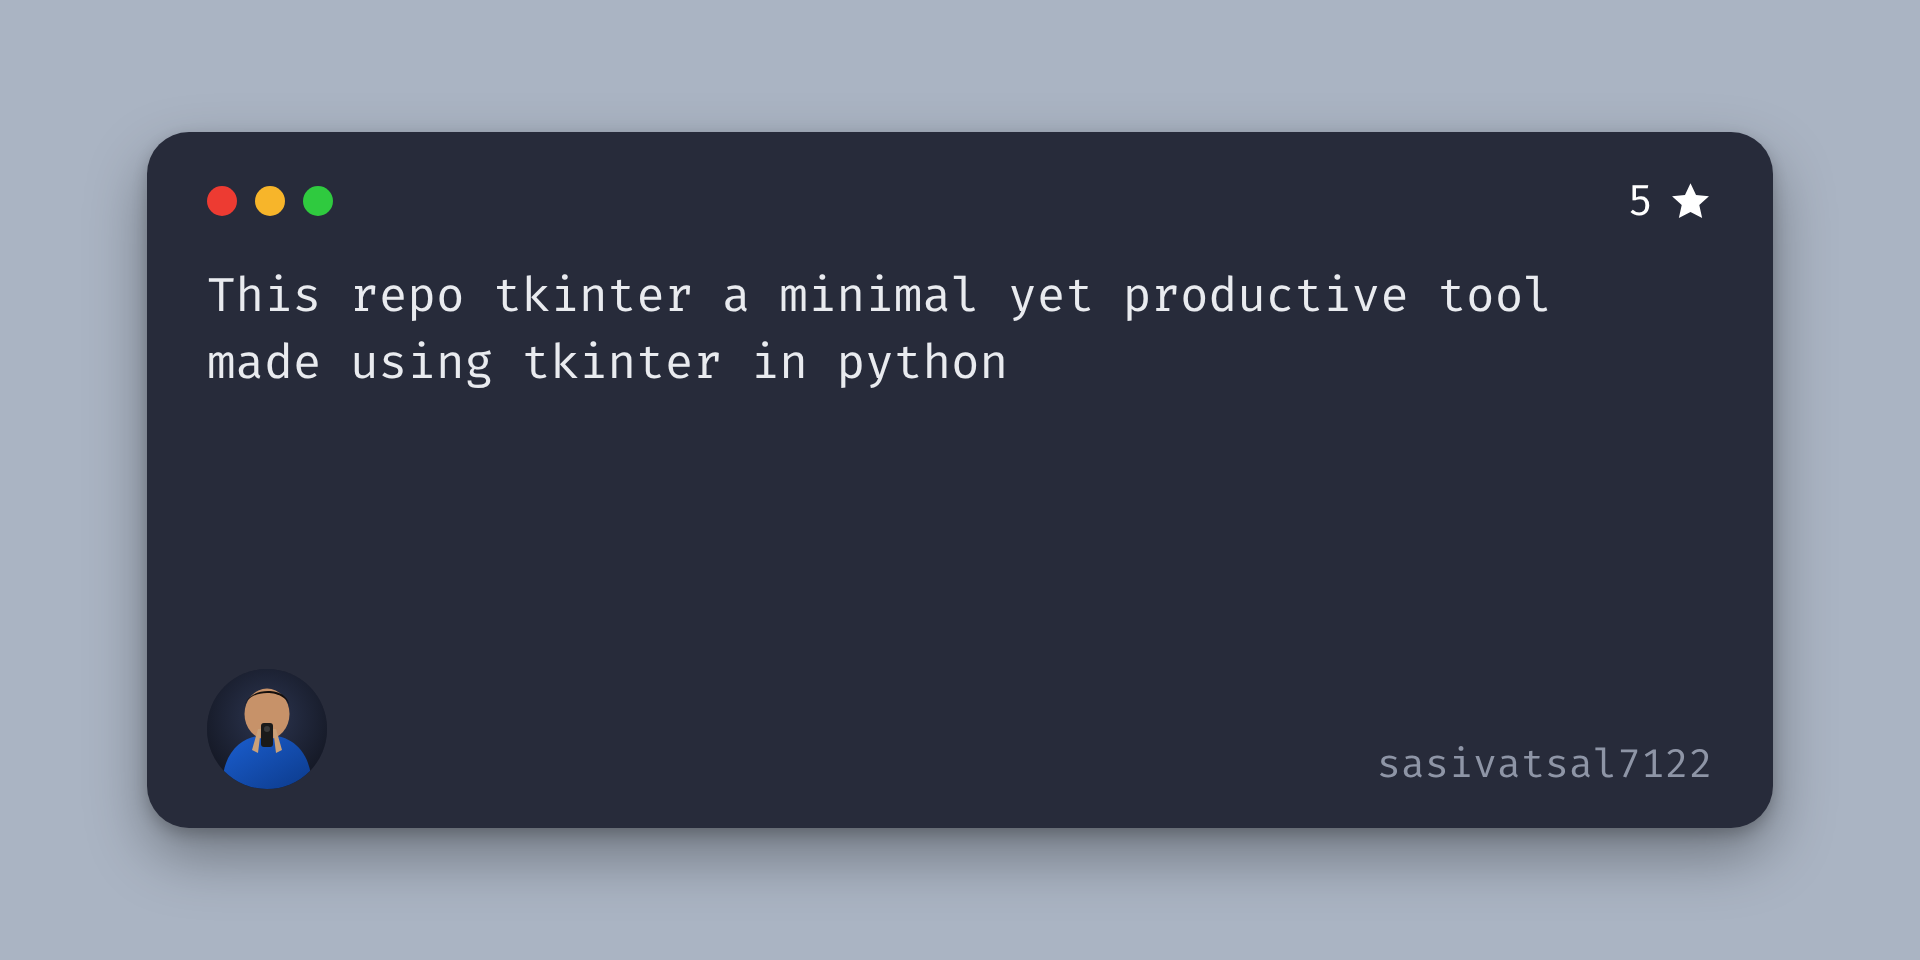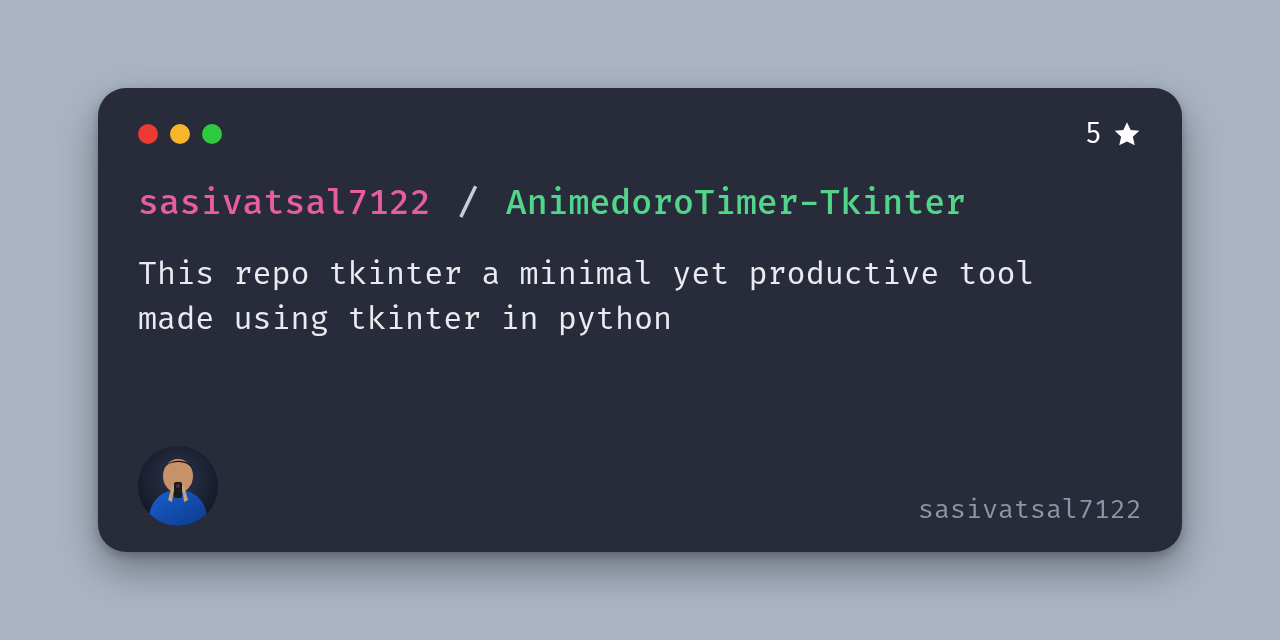--- a/index.html
+++ b/index.html
@@ -94,25 +94,20 @@
       <div class="dot green"></div>
     </div>
     <div class="stars">
       <span>5</span>
       <svg class="star-icon" viewBox="0 0 24 24">
         <path d="M12 2.5l2.95 6.27 6.9.67-5.17 4.73 1.53 6.83L12 17.9 5.79 21l1.53-6.83L2.15 9.44l6.9-.67L12 2.5z"></path>
       </svg>
     </div>
   </div>
 
-  <div class="title">
-    <span class="owner">sasivatsal7122</span>
-    <span class="slash">/</span>
-    <span class="repo">AnimedoroTimer-Tkinter</span>
-  </div>
 
   <div class="desc">This repo tkinter a minimal yet productive tool made using tkinter in python</div>
 
   <div class="footer">
     <div class="avatar" title="avatar">
       <svg viewBox="0 0 80 80" preserveAspectRatio="xMidYMid slice">
         <defs>
           <radialGradient id="bg" cx="50%" cy="40%" r="70%">
             <stop offset="0%" stop-color="#2c3550"></stop>
             <stop offset="100%" stop-color="#10131d"></stop>

